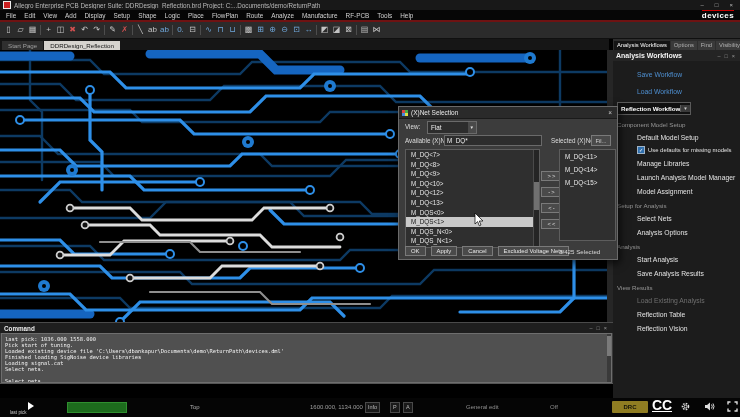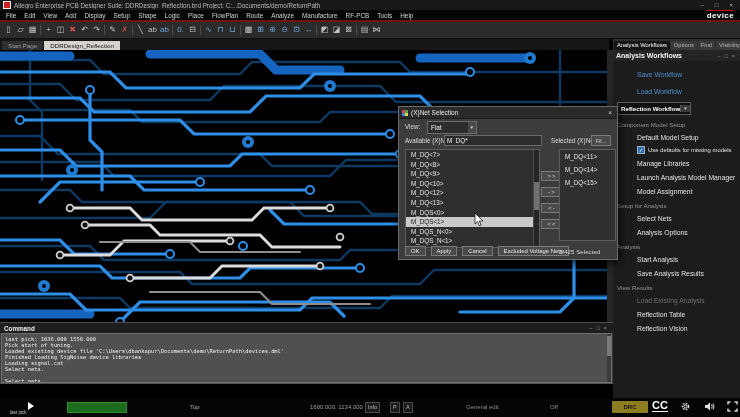--- a/index.html
+++ b/index.html
@@ -114,21 +114,21 @@
   .sb-left-label{left:10px;top:12px;font-size:4.6px;color:#c8c8c8;}
   .sb-progress{left:67px;top:4px;width:58px;height:9px;background:#1d6b1d;border:1px solid #2f8f2f;}
   .sb-top{left:190px;top:6px;}
   .sb-coords{left:310px;top:6px;color:#9f9f9f;}
   .sb-btn{top:4px;height:9px;line-height:9px;background:#1a1a1a;border:1px solid #4a4a4a;padding:0 2px;font-size:5.5px;color:#b8b8b8;}
   .sb-info{left:365px;}.sb-p{left:390px;}.sb-a{left:403px;}
   .sb-mode{left:466px;top:6px;color:#8e8e8e;}
   .sb-off{left:550px;top:6px;color:#8e8e8e;}
   .sb-drc{left:612px;top:3px;width:36px;height:12px;line-height:12px;text-align:center;
           background:#8f7d22;color:#15150a;font-weight:bold;font-size:6px;border-radius:1px;}
-  .sb-cc{left:652px;top:2px;font-size:11px;font-weight:bold;color:#fff;border-bottom:1px solid #fff;line-height:11px;}
+  .sb-cc{left:652px;top:2px;font-size:14px;font-weight:bold;color:#fff;border-bottom:1px solid #fff;line-height:11px;}
   .sb-vicon{top:3px;}
   .sb-gear{left:680px;}.sb-vol{left:704px;}.sb-fs{left:727px;}
 
   
   .cursor{position:absolute;left:474px;top:213px;z-index:20;}
 </style>
 </head>
 <body>
 
 <div class="screen">
@@ -151,21 +151,21 @@
       <span class="menu-item">Shape</span>
       <span class="menu-item">Logic</span>
       <span class="menu-item">Place</span>
       <span class="menu-item">FlowPlan</span>
       <span class="menu-item">Route</span>
       <span class="menu-item">Analyze</span>
       <span class="menu-item">Manufacture</span>
       <span class="menu-item">RF-PCB</span>
       <span class="menu-item">Tools</span>
       <span class="menu-item">Help</span>
-    <span class="brand">device</span>
+    <span class="brand">devices</span>
   </div>
 
   <div class="toolbar">
     <span class="tbi g">▯</span>
       <span class="tbi g">▱</span>
       <span class="tbi g">▦</span>
       <span class="tbi sep"></span>
       <span class="tbi g">+</span>
       <span class="tbi g">◫</span>
       <span class="tbi r">✖</span>

